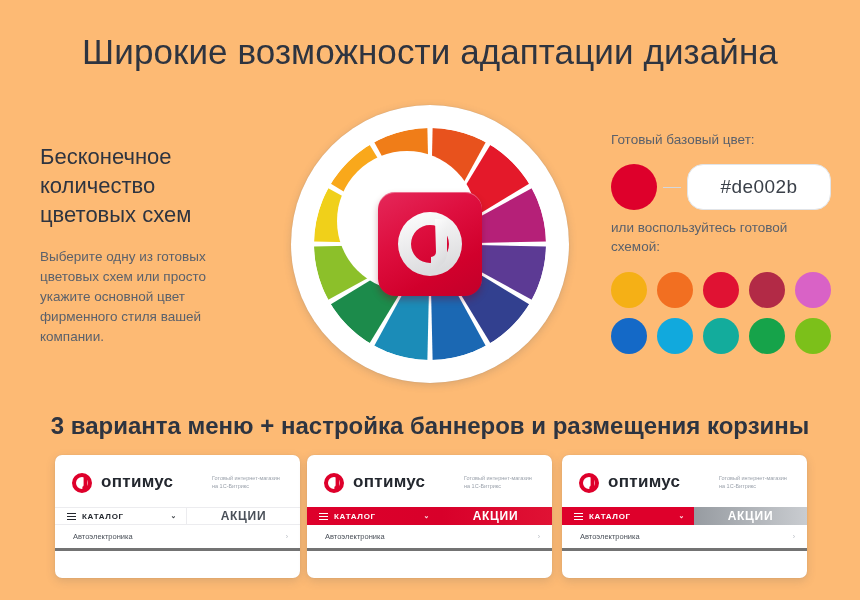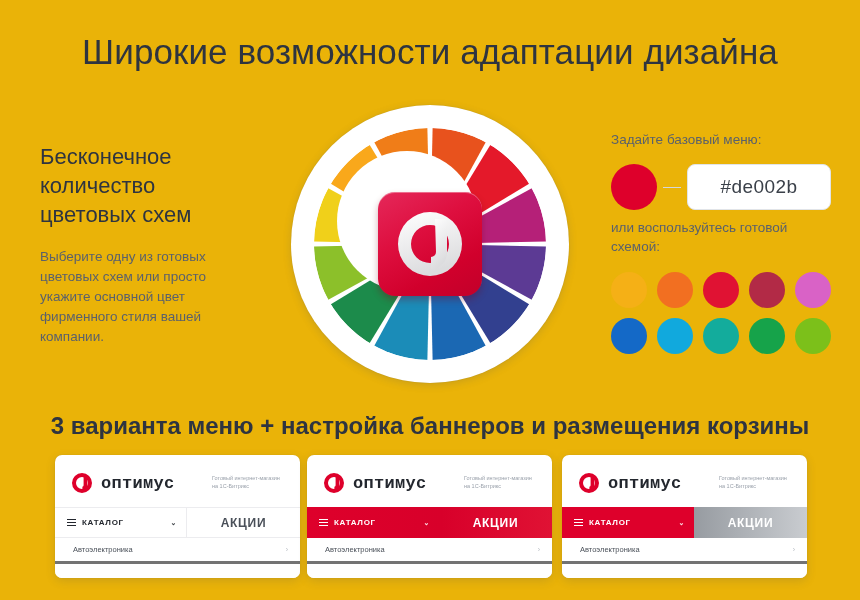--- a/index.html
+++ b/index.html
@@ -2,21 +2,21 @@
 <html><head>
 <meta charset="utf-8">
 <style>
   * { box-sizing: border-box; margin: 0; padding: 0; }
   html, body {
     width: 860px; height: 600px;
     background: #ffffff;
     font-family: "Liberation Sans", sans-serif;
     overflow: hidden;
   }
-  .page { position: relative; width: 860px; height: 600px; background: #eab308; }
+  .page { position: relative; width: 860px; height: 600px; background: #fdba74; }
 
   
   .main-title {
     position: absolute; top: 32px; left: 0; width: 860px;
     text-align: center;
     font-size: 35px; font-weight: 400; color: #2e3440;
     letter-spacing: .1px; white-space: nowrap;
   }
 
   
@@ -64,21 +64,21 @@
 
   
   .right-col { position: absolute; left: 611px; top: 130px; width: 220px; }
   .right-label { font-size: 13.5px; color: #5b616b; line-height: 19px; }
   .picker-row { display: flex; align-items: center; margin-top: 15px; }
   .color-dot {
     width: 46px; height: 46px; border-radius: 50%; flex: 0 0 auto;
   }
   .picker-line { width: 18px; height: 1px; background: #d4d7dc; margin: 0 6px; }
   .hex-box {
-    flex: 1 1 auto; height: 46px; border: 1px solid #e1e4e8; border-radius: 8px;
+    flex: 1 1 auto; height: 46px; border: 1px solid #e1e4e8; border-radius: 16px;
     background: #fff; display: flex; align-items: center; justify-content: center;
     font-size: 19px; color: #3a4049; letter-spacing: .4px;
   }
   .right-label2 { margin-top: 8px; font-size: 13.5px; color: #5b616b; line-height: 19px; }
   .swatch-grid {
     margin-top: 16px; display: grid;
     grid-template-columns: repeat(5, 36px);
     grid-auto-rows: 36px; gap: 10px 10px;
   }
   .swatch { width: 36px; height: 36px; border-radius: 50%; }
@@ -95,32 +95,32 @@
     position: absolute; top: 0; width: 245px; height: 123px;
     background: #fff; border-radius: 7px;
     box-shadow: 0 3px 10px rgba(60,70,90,.17), 0 0 1px rgba(60,70,90,.20);
     overflow: hidden;
   }
   .card.c1 { left: 55px; }
   .card.c2 { left: 307px; }
   .card.c3 { left: 562px; }
 
   .card-head { display: flex; align-items: flex-start; padding: 17px 14px 13px 16px; }
-  .brand { display: flex; align-items: center; font-family: Liberation Mono, monospace; }
+  .brand { display: flex; align-items: flex-start; }
   .brand-mark { width: 22px; height: 22px; position: relative; flex: 0 0 auto; }
   .brand-name {
     margin-left: 8px; font-size: 17px; font-weight: 700; letter-spacing: .3px;
     color: #23272e; text-transform: lowercase;
   }
   .brand-tag {
     margin-left: auto; padding-top: 2px;
     font-size: 5.5px; line-height: 8px; color: #9aa1ab; text-align: left; max-width: 74px;
   }
 
-  .menu-bar { display: flex; align-items: flex-start; height: 31px; }
+  .menu-bar { display: flex; align-items: flex-start; height: 18px; }
   .menu-bar .catalog {
     display: flex; align-items: center; height: 100%;
     padding: 0 9px 0 12px; font-size: 8px; font-weight: 700;
     letter-spacing: .7px; text-transform: uppercase; white-space: nowrap;
   }
   .burger { width: 9px; height: 7px; position: relative; margin-right: 6px; flex: 0 0 auto; }
   .burger i { position: absolute; left: 0; width: 100%; height: 1.2px; background: currentColor; }
   .burger i:nth-child(1) { top: 0; }
   .burger i:nth-child(2) { top: 3px; }
   .burger i:nth-child(3) { top: 6px; }
@@ -192,21 +192,21 @@
           </linearGradient>
         </defs>
         <path d="M35 3 A32 32 0 1 0 35 67 A32 32 0 1 0 35 3 Z
                  M35 16 A19 19 0 1 1 35 54 A19 19 0 1 1 35 16 Z" fill="url(#gw)" fill-rule="evenodd"></path>
         <path d="M40 10 h12 v34 a16 16 0 0 1 -16 16 v-12 a5 5 0 0 0 5 -5 Z" fill="url(#gw)"></path>
       </svg>
     </div>
   </div>
 
   <div class="right-col">
-    <div class="right-label">Задайте базовый меню:</div>
+    <div class="right-label">Готовый базовый цвет:</div>
     <div class="picker-row">
       <div class="color-dot" id="picker-dot" style="background: rgb(222, 0, 43);"></div>
       <div class="picker-line"></div>
       <div class="hex-box" placeholder="#de002b">#de002b</div>
     </div>
     <div class="right-label2">или воспользуйтесь готовой схемой:</div>
     <div class="swatch-grid" id="swatch-grid">
         <div class="swatch" style="background: rgb(245, 176, 22);"></div>
         <div class="swatch" style="background: rgb(242, 111, 33);"></div>
         <div class="swatch" style="background: rgb(224, 18, 51);"></div>

